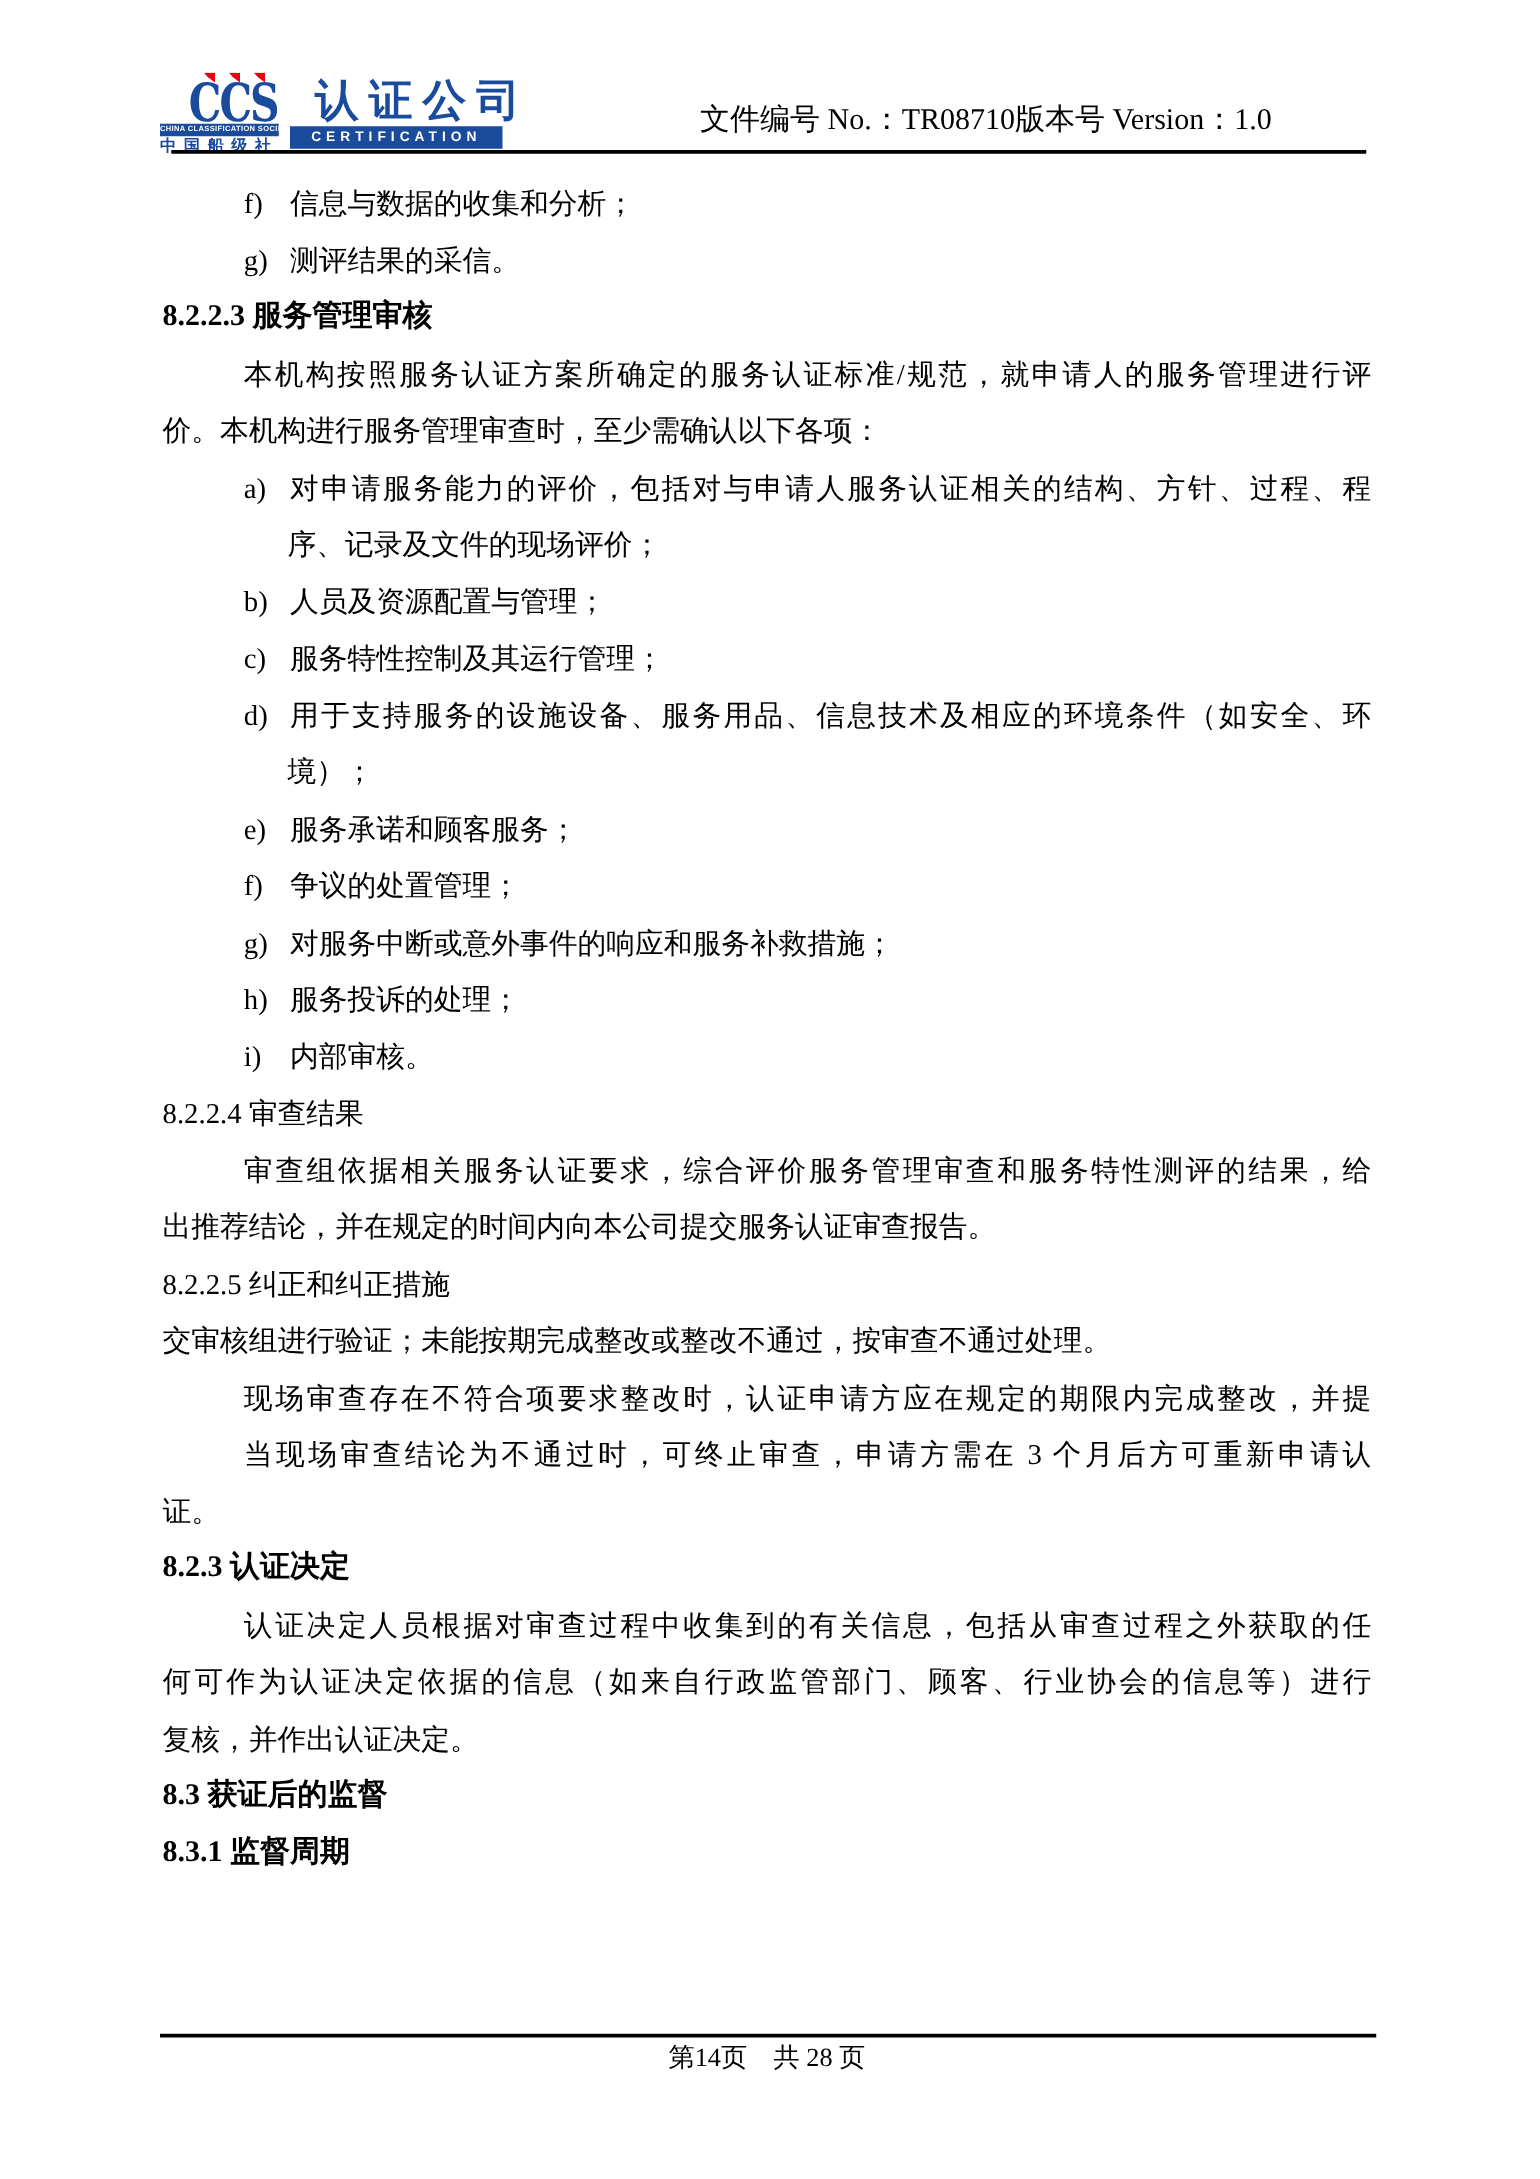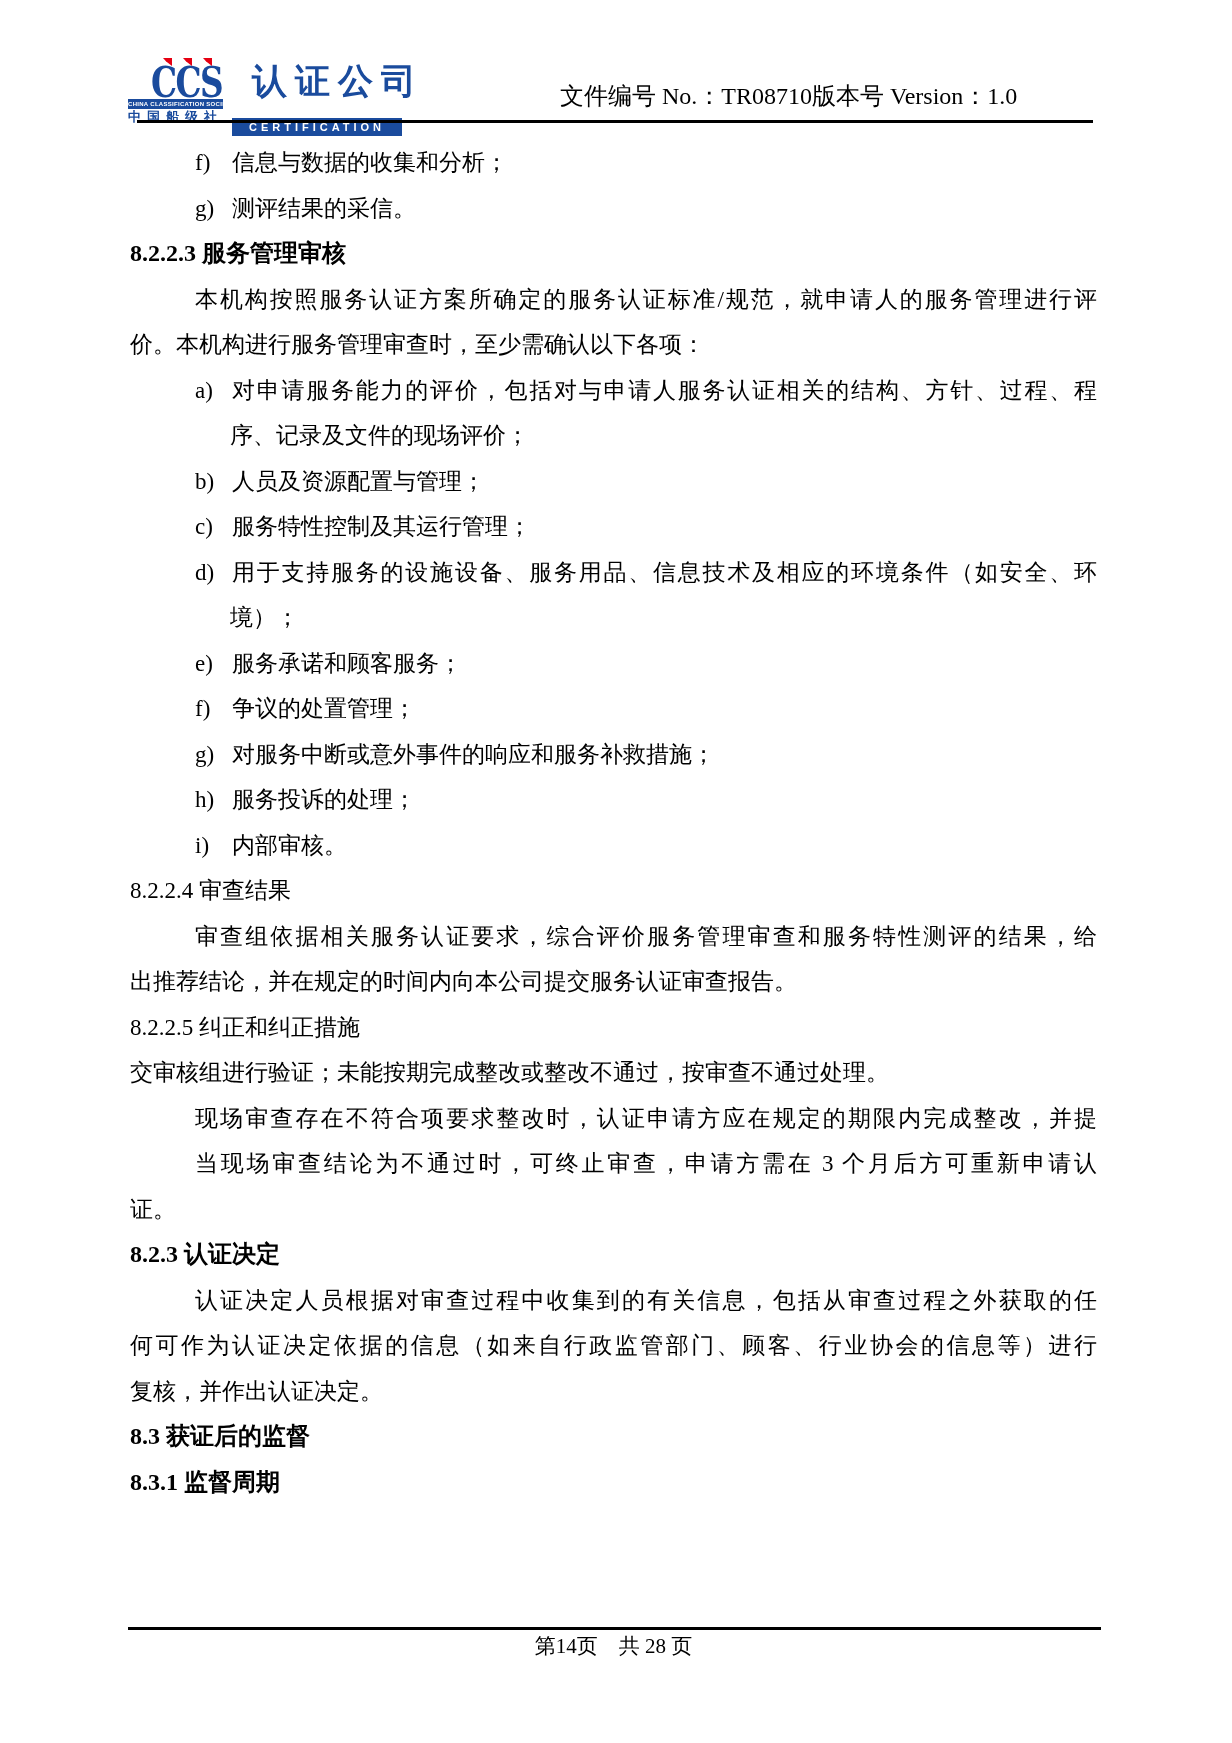--- a/index.html
+++ b/index.html
@@ -50,21 +50,21 @@
     color: var(--brand-blue);
     font-family: "Liberation Sans", sans-serif;
     font-weight: bold; font-size: 35px; line-height: 1;
     letter-spacing: 8px; white-space: nowrap; margin-left: 20px;
   }
   .certbar {
     position: absolute; left: 232px; top: 101px; width: 170px; height: 18px;
     background: var(--brand-blue); color: #fff;
     font-family: "Liberation Sans", sans-serif;
     font-weight: bold; font-size: 11px; letter-spacing: 4px;
-    text-align: center; line-height: 18px; white-space: nowrap; overflow: hidden; margin-top: 17px;
+    text-align: center; line-height: 18px; white-space: nowrap; overflow: hidden;
   }
   .docinfo {
     position: absolute; left: 560px; top: 82px; width: 540px;
     font-size: 24px; line-height: 28px;
     display: flex; white-space: nowrap;
   }
   .hrule {
     position: absolute; left: 137px; top: 120px; width: 956px; height: 3px;
     background: #000;
   }

